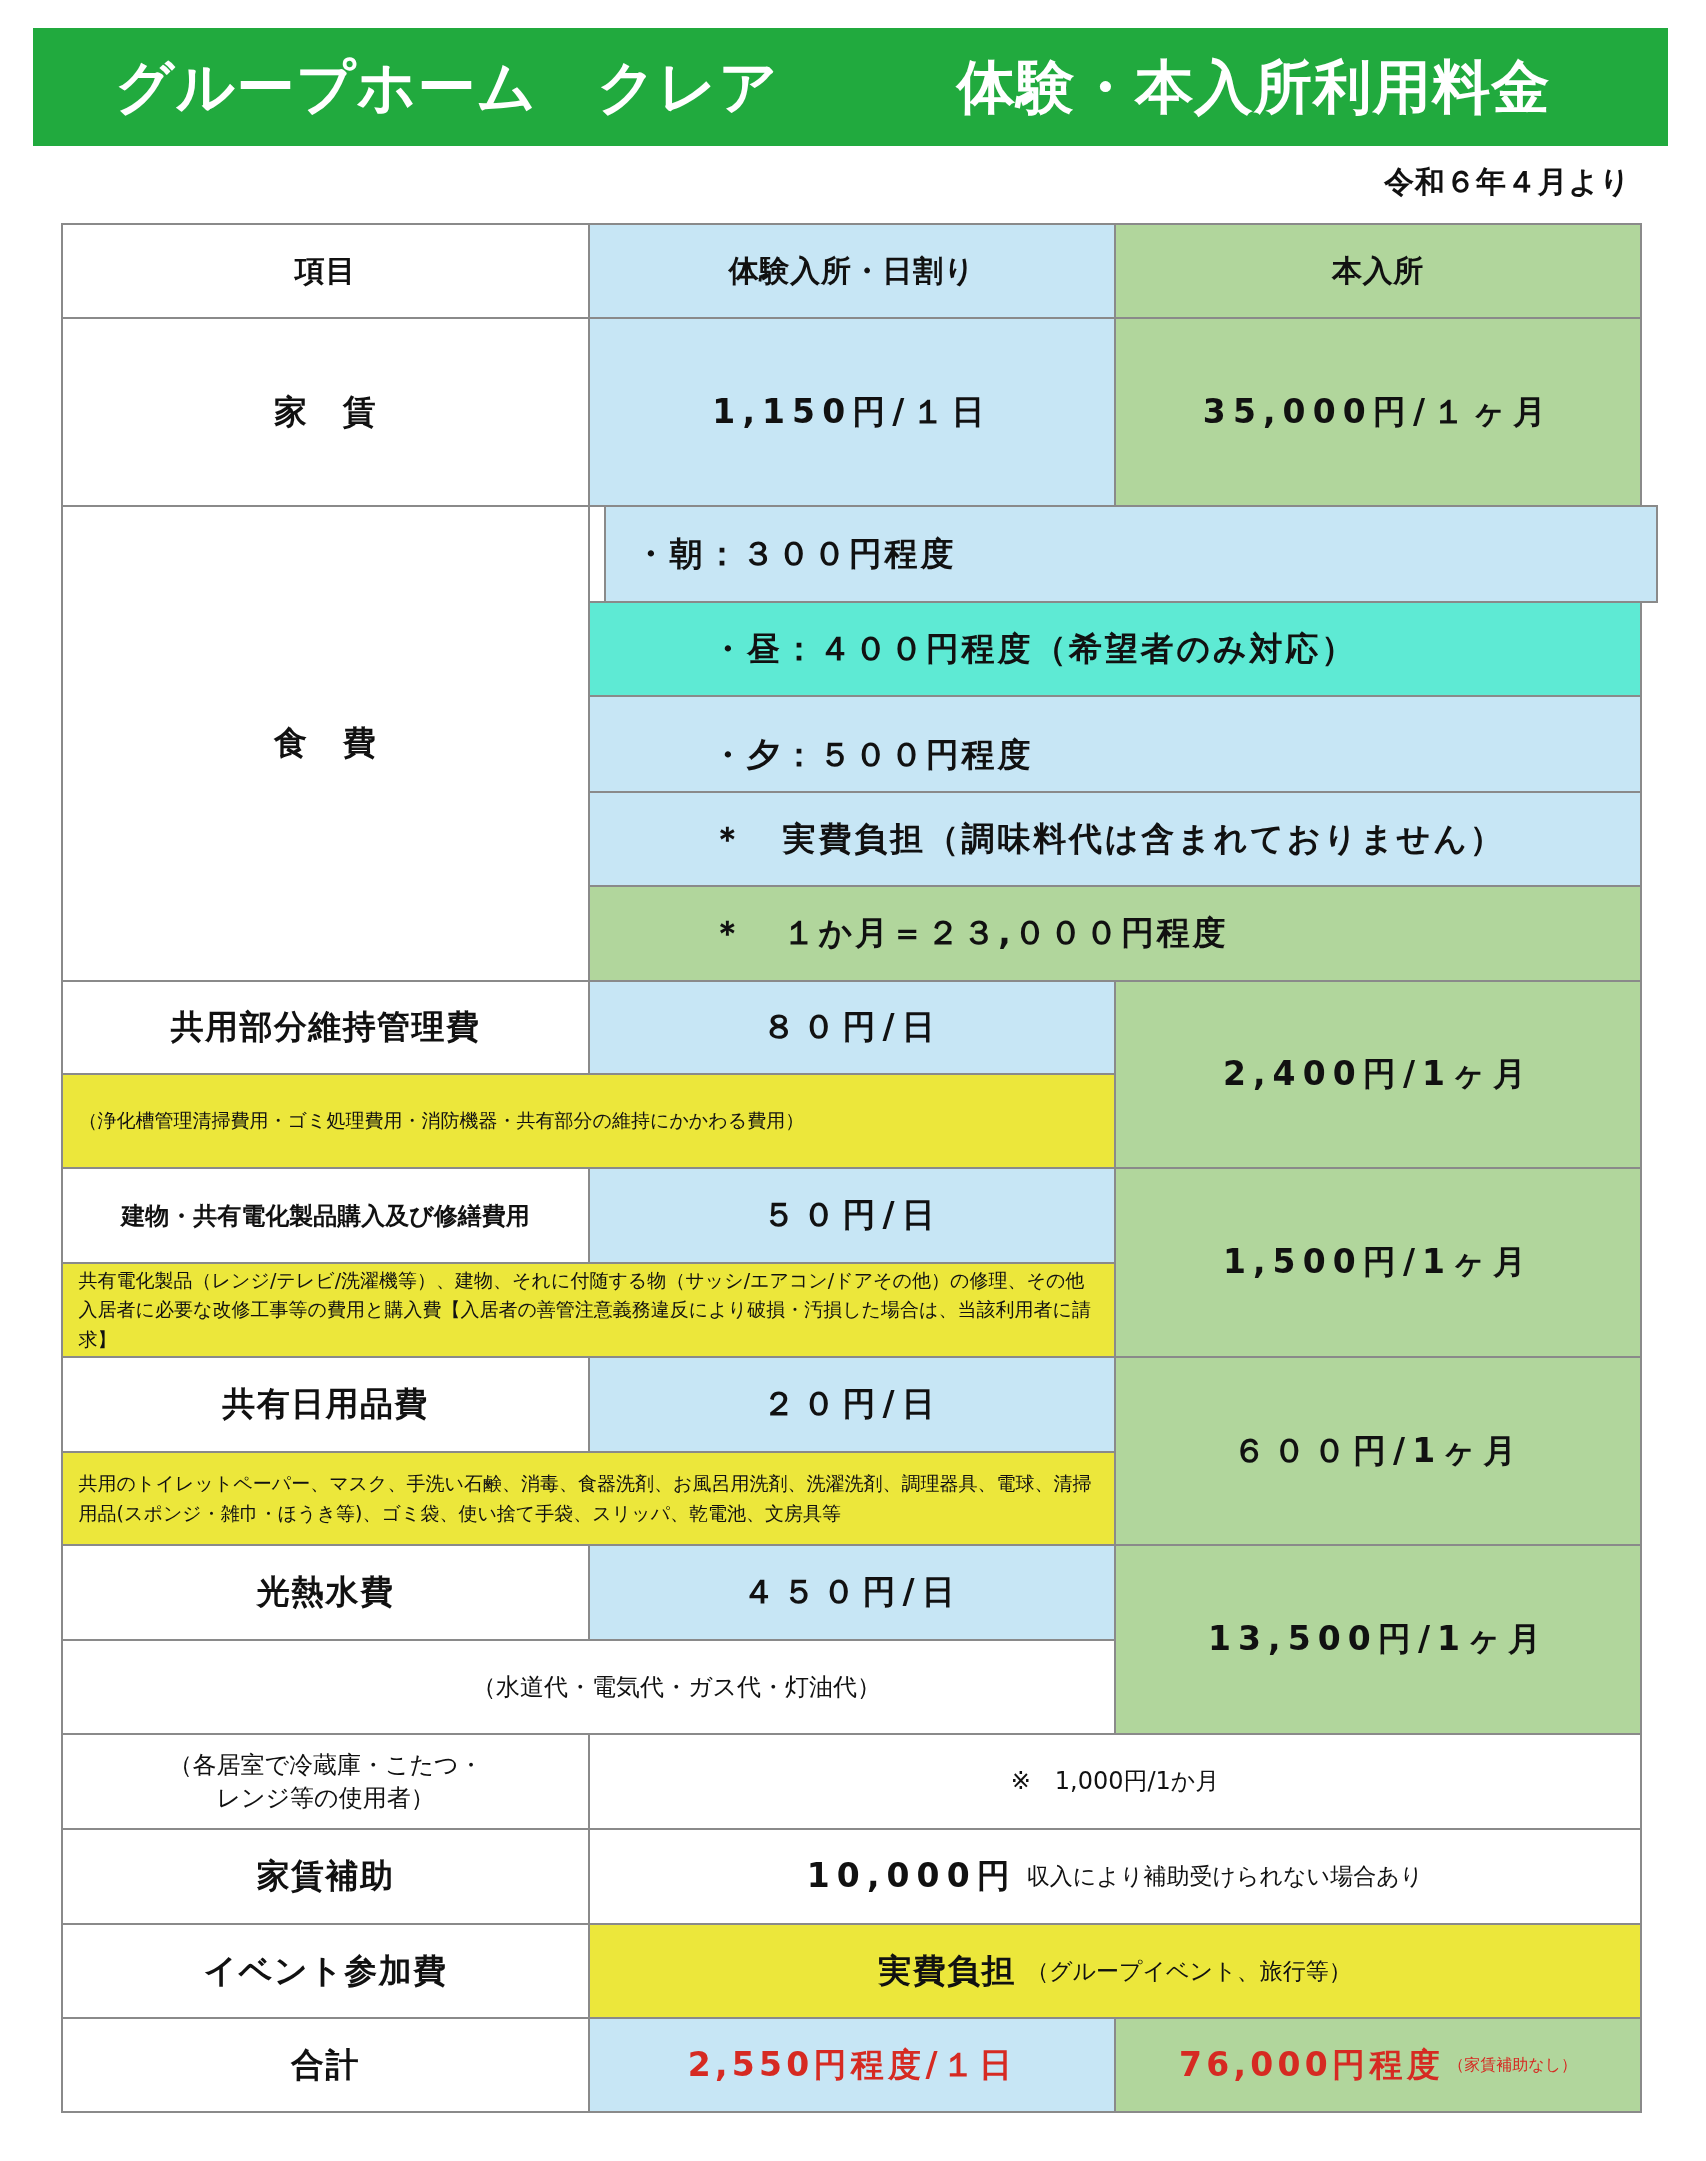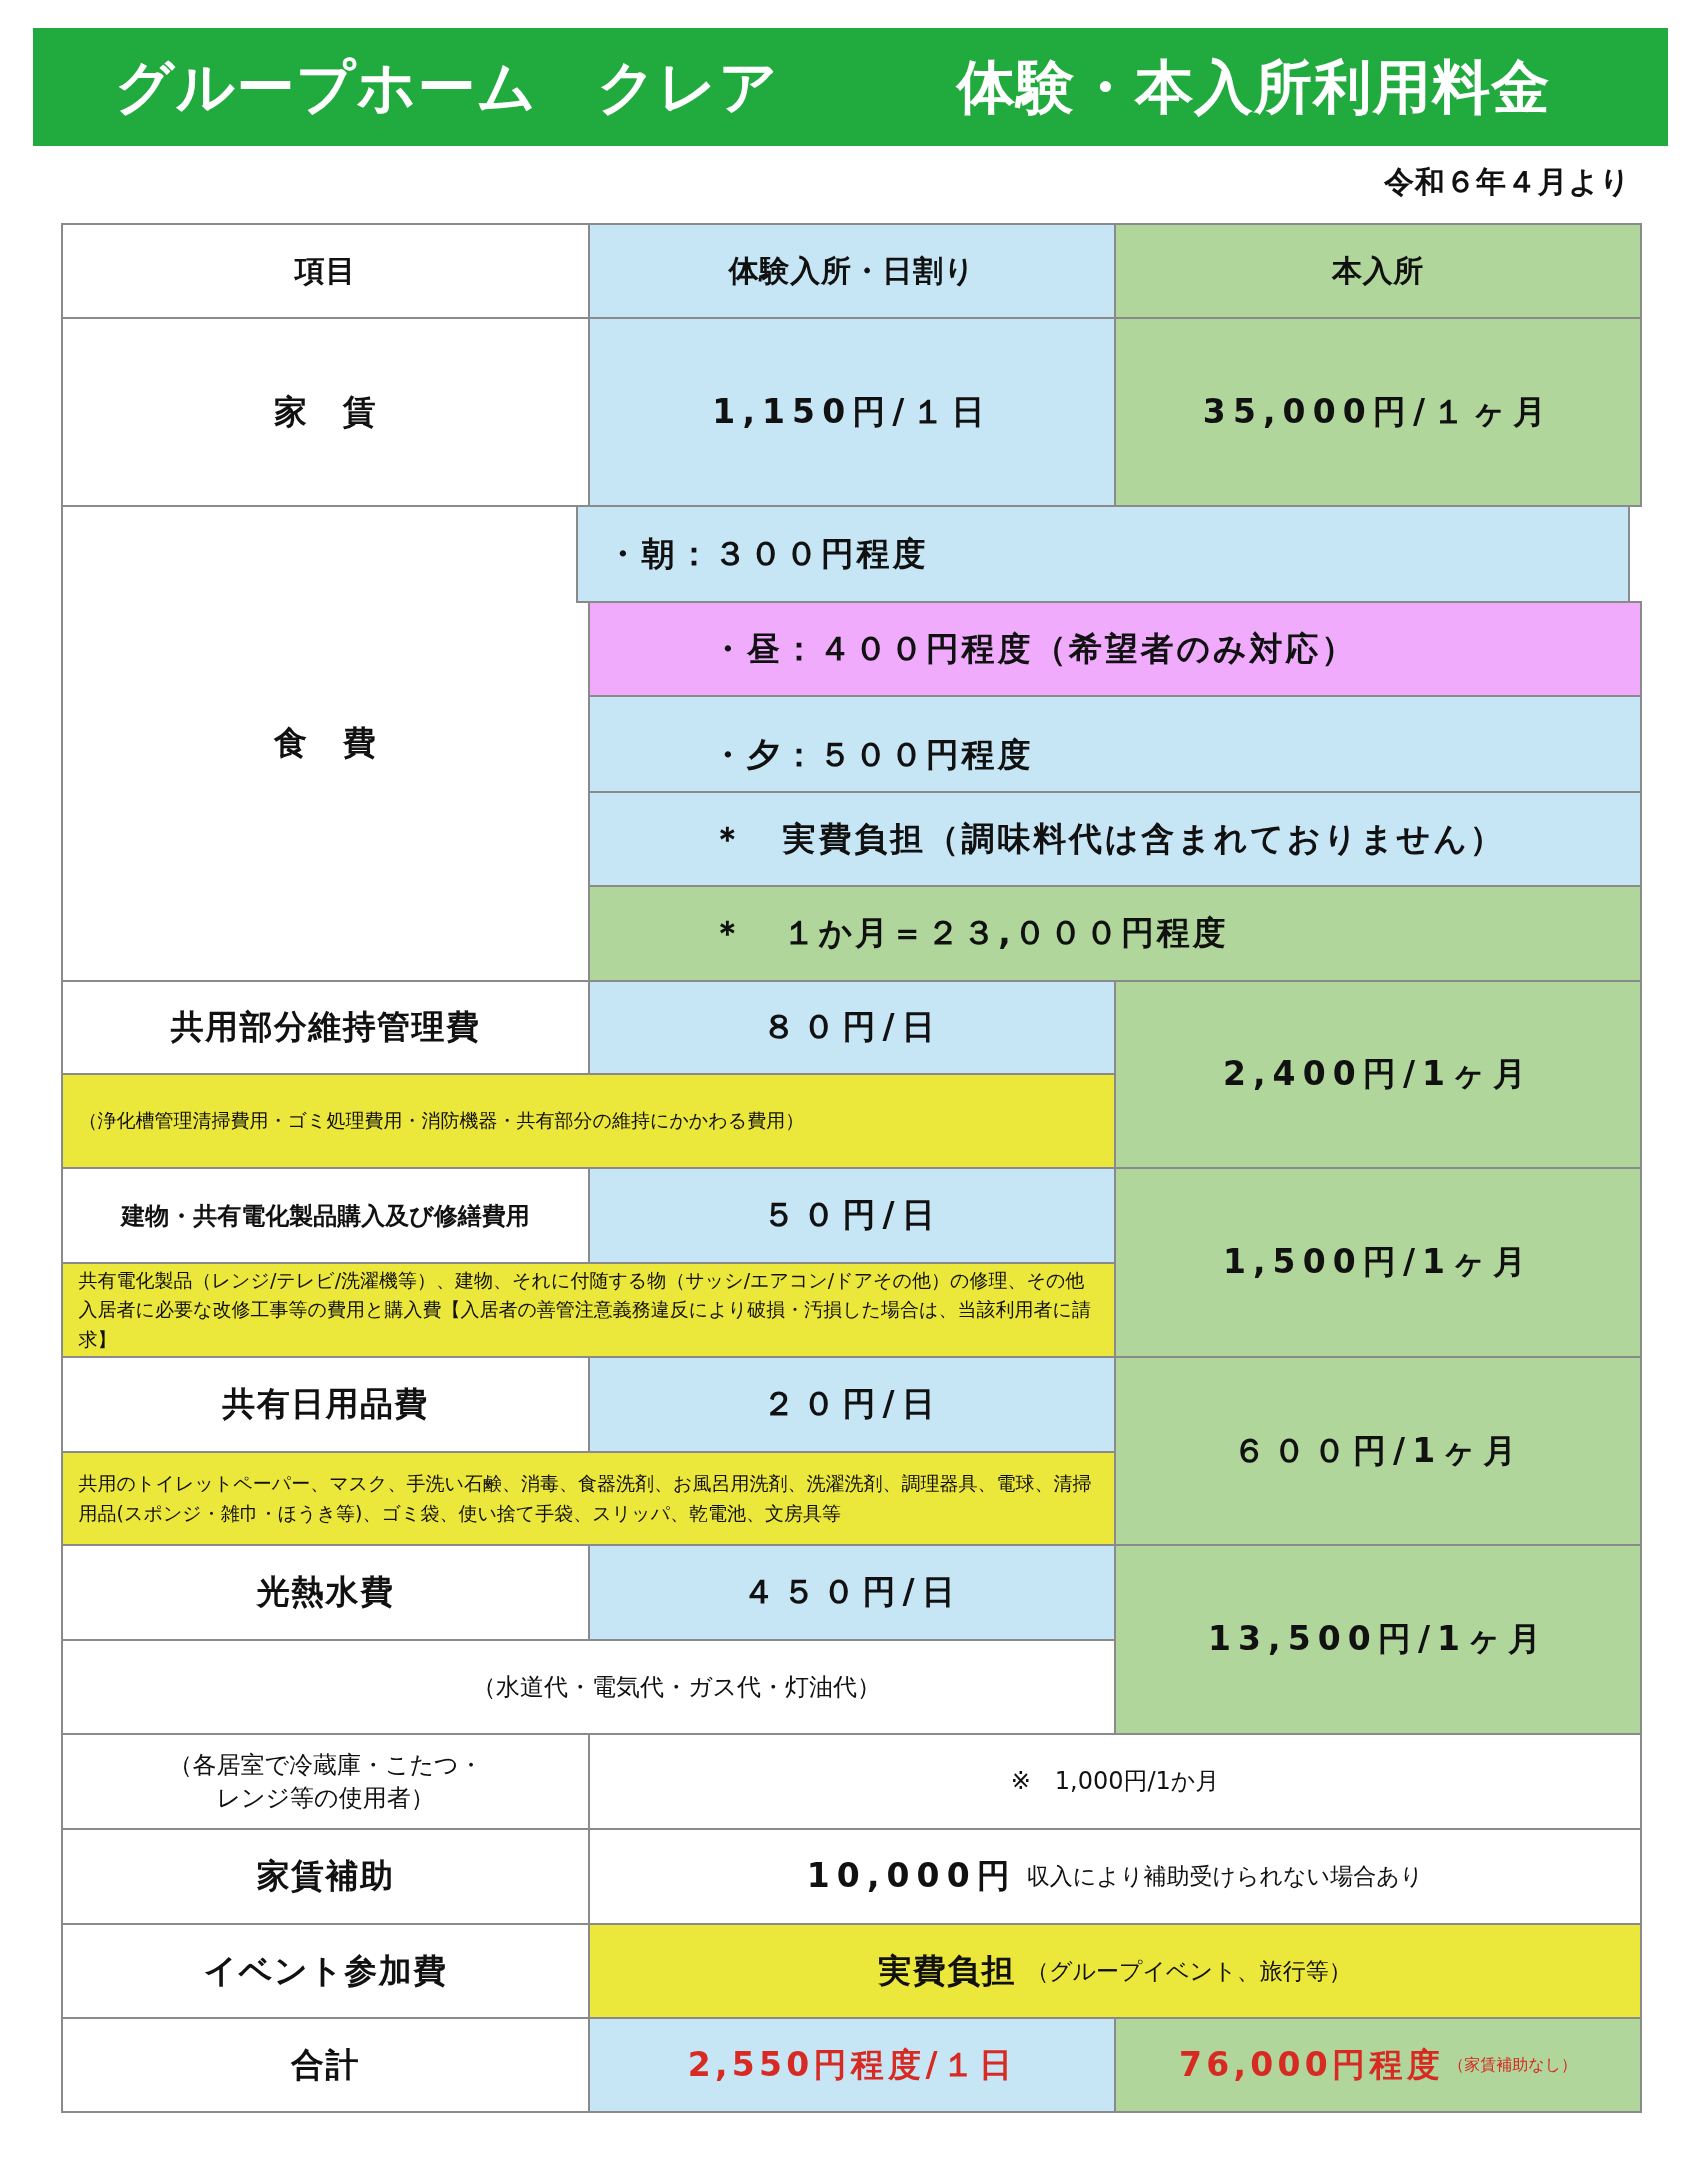--- a/index.html
+++ b/index.html
@@ -9,21 +9,21 @@
   .banner-left, .banner-right { position:absolute; top:0; height:118px; line-height:118px; color:#fff;
          font-weight:bold; font-size:58px; white-space:nowrap; letter-spacing:1.4px; }
   .banner-left { left:82px; }
   .banner-right { left:924px; }
   .subtitle { position:absolute; right:75px; top:162px; font-size:30px; font-weight:bold; white-space:nowrap; letter-spacing:0.7px; }
 
   .cell { position:absolute; box-sizing:border-box; border:2.1px solid #8a8a8a; display:flex;
           align-items:center; justify-content:center; text-align:center; overflow:hidden; }
   .w { background:#ffffff; }
   .b { background:#c7e6f5; }
-  .bd { background:#f0abfc;font-family:Liberation Mono, monospace; }
+  .bd { background:#5eead4;font-family:Liberation Mono, monospace; }
   .g { background:#b1d69c; }
   .y { background:#ece73b; }
   .lbl { font-size:33px; font-weight:bold; letter-spacing:1.4px; }
   .lbl-md { font-size:30px; font-weight:bold; letter-spacing:0.7px; }
   .lbl-sm { font-size:24px; font-weight:bold; }
   .val { font-size:33px; font-weight:bold; letter-spacing:7.1px; }
   .food { justify-content:flex-start; padding-left:121px; font-size:33px; font-weight:bold; letter-spacing:2.8px; }
   .note { font-size:19px; justify-content:flex-start; text-align:left; padding:0 15.6px; line-height:1.55; }
   .note-c { font-size:24px; }
   .elec { flex-direction:column; font-size:24px; line-height:1.35; }
@@ -55,21 +55,21 @@
 <div class="cell b val" style="left:588px;top:317px;width:528px;height:190px;">
     <span>1,150円/１日</span>
   </div>
 <div class="cell g val" style="left:1114px;top:317px;width:528px;height:190px;">
     <span>35,000円/１ヶ月</span>
   </div>
 
 <div class="cell w lbl" style="left:61px;top:505px;width:529px;height:477px;">
     <span>食　費</span>
   </div>
-<div class="cell b food" style="left:576px;top:505px;width:1054px;height:98px;padding-left:28px;">
+<div class="cell b food" style="left:604px;top:505px;width:1054px;height:98px;padding-left:28px;">
     <span>・朝：３００円程度</span>
   </div>
 <div class="cell bd food" style="left:588px;top:601px;width:1054px;height:97px;">
     <span>・昼：４００円程度（希望者のみ対応）</span>
   </div>
 <div class="cell b food" style="left:588px;top:695px;width:1054px;height:120px;">
     <span>・夕：５００円程度</span>
   </div>
 <div class="cell b food" style="left:588px;top:791px;width:1054px;height:97px;">
     <span>＊　実費負担（調味料代は含まれておりません）</span>

